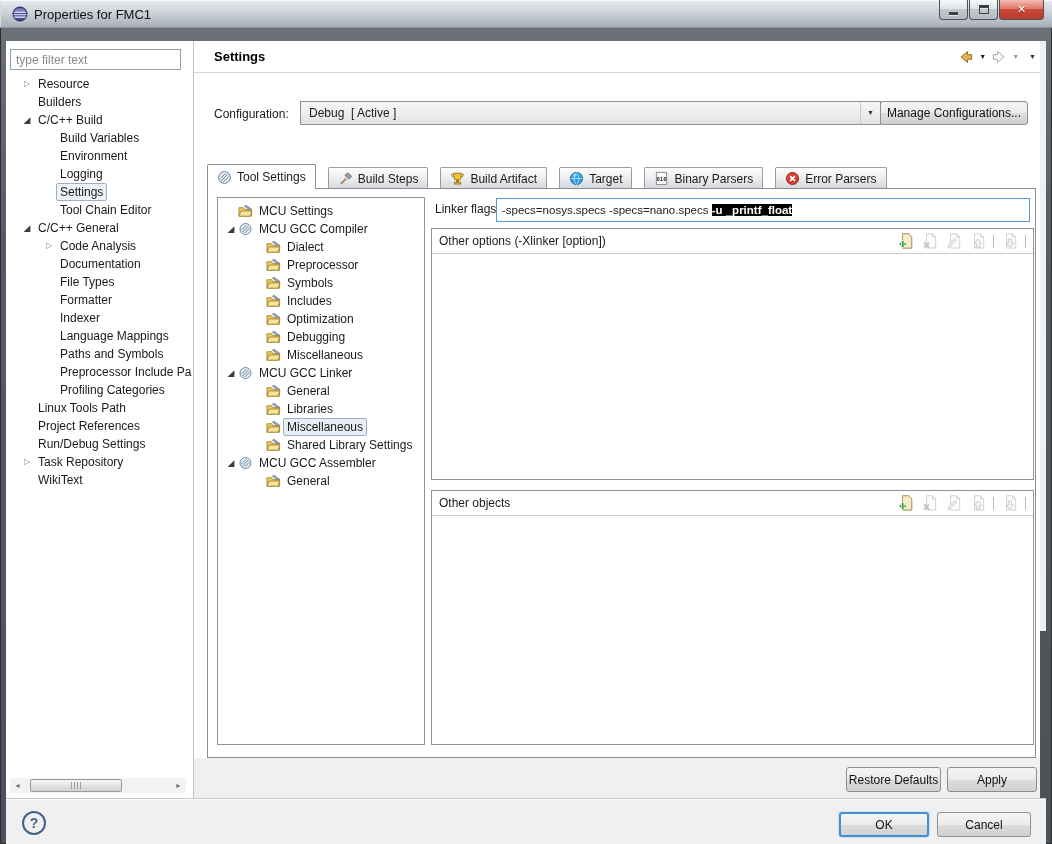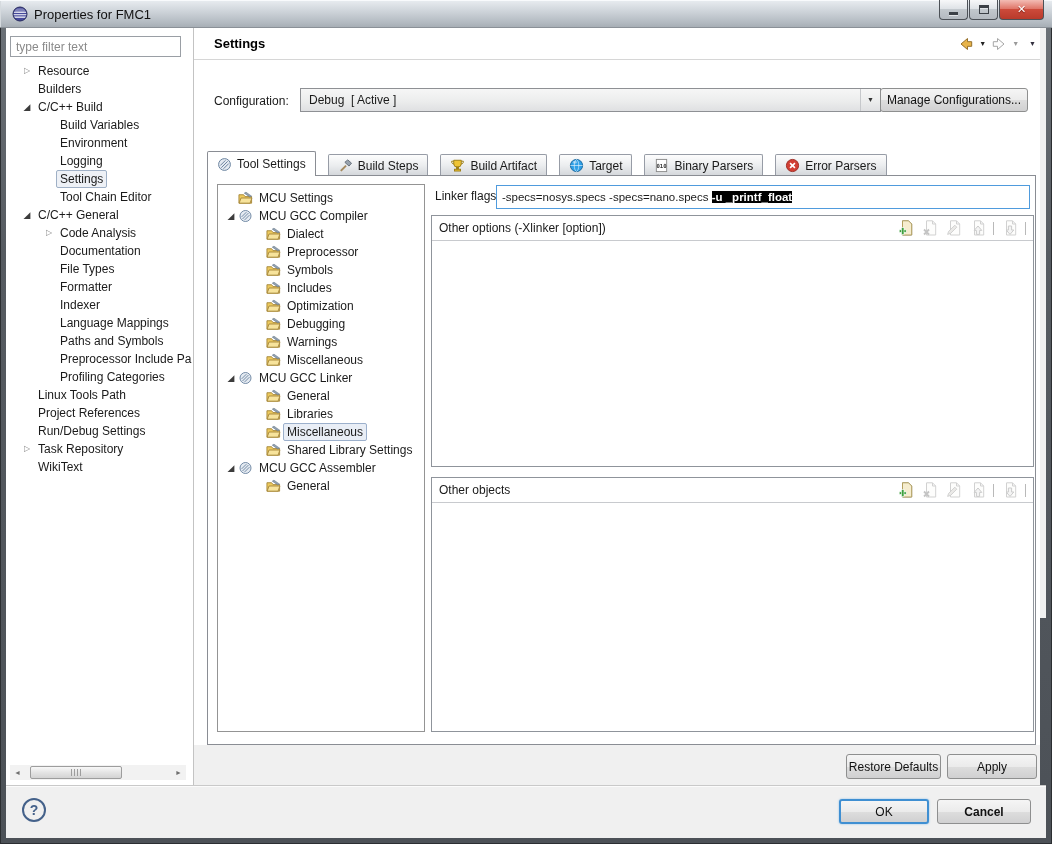--- a/index.html
+++ b/index.html
@@ -23,21 +23,21 @@
   .wbtn { height:20px; border:1px solid #4c5157; border-top:none;
     border-radius:0 0 4px 4px; display:flex; align-items:center; justify-content:center;
     background:linear-gradient(#f7f8f9,#dfe3e7 45%,#c2c8cd 50%,#b4bac0); margin-left:1px; }
   .wbtn.min, .wbtn.max { width:29px; }
   .wbtn.close { width:45px; background:linear-gradient(#f3bcb4,#e0776a 45%,#cc4a3a 50%,#b93a2b);
     color:#fff; font-size:11px; font-weight:bold; text-shadow:0 1px 1px #7c1f14; }
   .minglyph { width:9px; height:3px; background:#3c4147; margin-top:8px; box-shadow:0 1px 0 rgba(255,255,255,.6); }
   .maxglyph { width:10px; height:9px; border:1px solid #3c4147; border-top:3px solid #3c4147; background:transparent; }
 
   
-  .client { position:absolute; left:6px; top:28px; width:1040px; height:590px; background:#f0f0f0; }
+  .client { position:absolute; left:6px; top:41px; width:1040px; height:590px; background:#f0f0f0; }
 
   
   .left-panel { position:absolute; left:0; top:0; width:187px; height:757px; background:#fff; }
   .filter { position:absolute; left:4px; top:8px; width:171px; height:21px;
     border:1px solid #9a9fa5; background:#fff; padding:0 5px; font:12px "Liberation Sans",sans-serif; color:#555; }
   .filter::placeholder { color:#8a8a8a; }
   .nav-tree { position:absolute; left:0; top:34px; width:187px; }
   .row { height:18px; display:flex; align-items:center; white-space:nowrap; overflow:hidden; cursor:default; }
   .arrow { width:14px; flex:0 0 14px; font-size:8px; color:#808080; text-align:center; line-height:18px; }
   .row.arr-col .arrow::before { content:"▷"; color:#8a8a8a; }
@@ -120,21 +120,21 @@
   .apply-row { position:absolute; left:0; top:717px; width:846px; height:40px; background:#f0f0f0; }
   .restore-btn { position:absolute; left:652px; top:9px; width:95px; height:25px; }
   .apply-btn { position:absolute; left:753px; top:9px; width:90px; height:25px; }
 
   
   .footer { position:absolute; left:0; top:757px; width:1040px; height:53px; background:#f0f0f0; border-top:1px solid #c9c9c9; box-shadow:inset 0 1px 0 #fbfbfb; }
   .help { position:absolute; left:16px; top:12px; width:24px; height:24px; border:2px solid #44618a; border-radius:50%;
     color:#44618a; font-size:14px; font-weight:bold; display:flex; align-items:center; justify-content:center; }
   .ok-btn { position:absolute; left:833px; top:13px; width:90px; height:25px;
     border:2px solid #3f8fd2; box-shadow:0 0 2px #7db8e8; }
-  .cancel-btn { position:absolute; left:931px; top:13px; width:94px; height:25px;font-weight:bold; }
+  .cancel-btn { position:absolute; left:931px; top:13px; width:94px; height:25px; }
 </style>
 </head>
 <body>
 
 <svg width="0" height="0" style="position:absolute">
   <defs>
     <g id="g-folder">
       <path d="M1 3.5 h5 l1.5 2 h7 v7 H1 z" fill="#edc95c" stroke="#a8893d" stroke-width="1"></path>
       <path d="M1.2 12.5 L3.2 7 h11.6 l-1.9 5.5 z" fill="#f7e39b" stroke="#a8893d" stroke-width="1"></path>
       <path d="M8.5 0.8 l6 4.2 -1.8 1 -6 -4.2 z" fill="#93a3b3" stroke="#5d6f80" stroke-width="0.6"></path>
@@ -466,30 +466,20 @@
               <span class="arrow"></span>
               <span class="ticon">
                 <svg class="folder-g" viewBox="0 0 16 14">
                   <use href="#g-folder"></use>
                 </svg>
 
               </span>
               <span class="lbl">Debugging</span>
             </div>
 
-            <div class="row tool-row t1 icon-folder">
-              <span class="arrow"></span>
-              <span class="ticon">
-                <svg class="folder-g" viewBox="0 0 16 14">
-                  <use href="#g-folder"></use>
-                </svg>
-
-              </span>
-              <span class="lbl">Warnings</span>
-            </div>
 
             <div class="row tool-row t1 icon-folder">
               <span class="arrow"></span>
               <span class="ticon">
                 <svg class="folder-g" viewBox="0 0 16 14">
                   <use href="#g-folder"></use>
                 </svg>
 
               </span>
               <span class="lbl">Miscellaneous</span>

